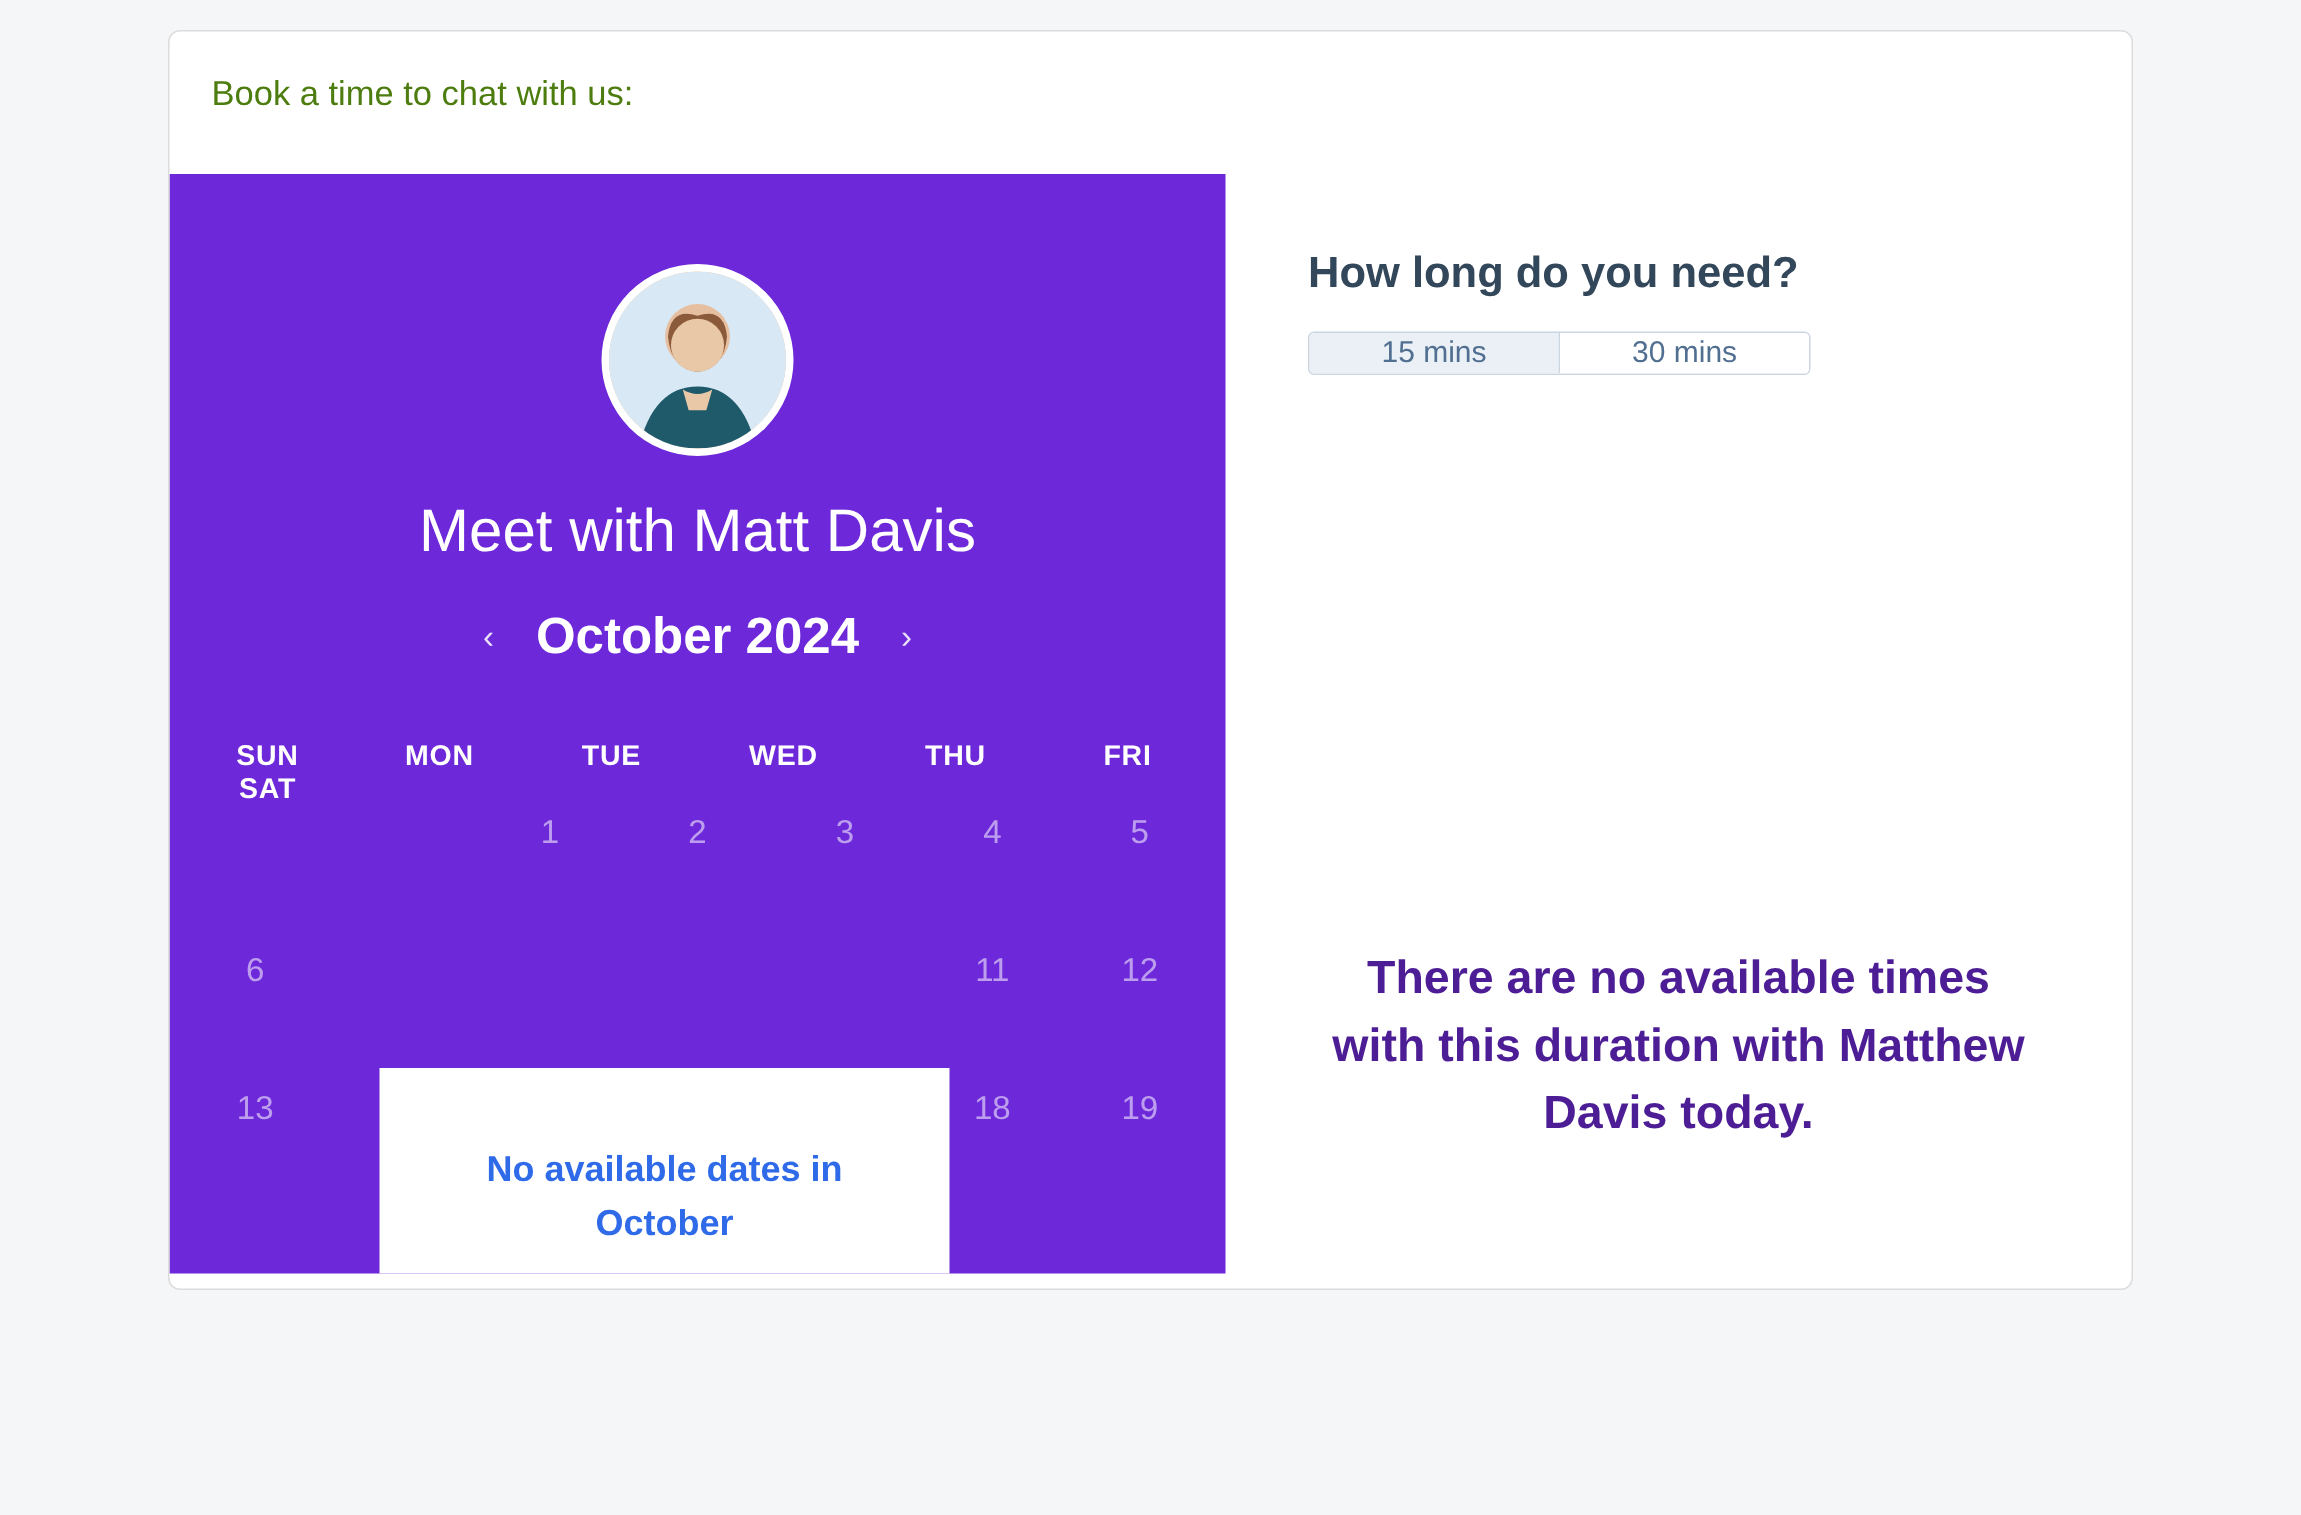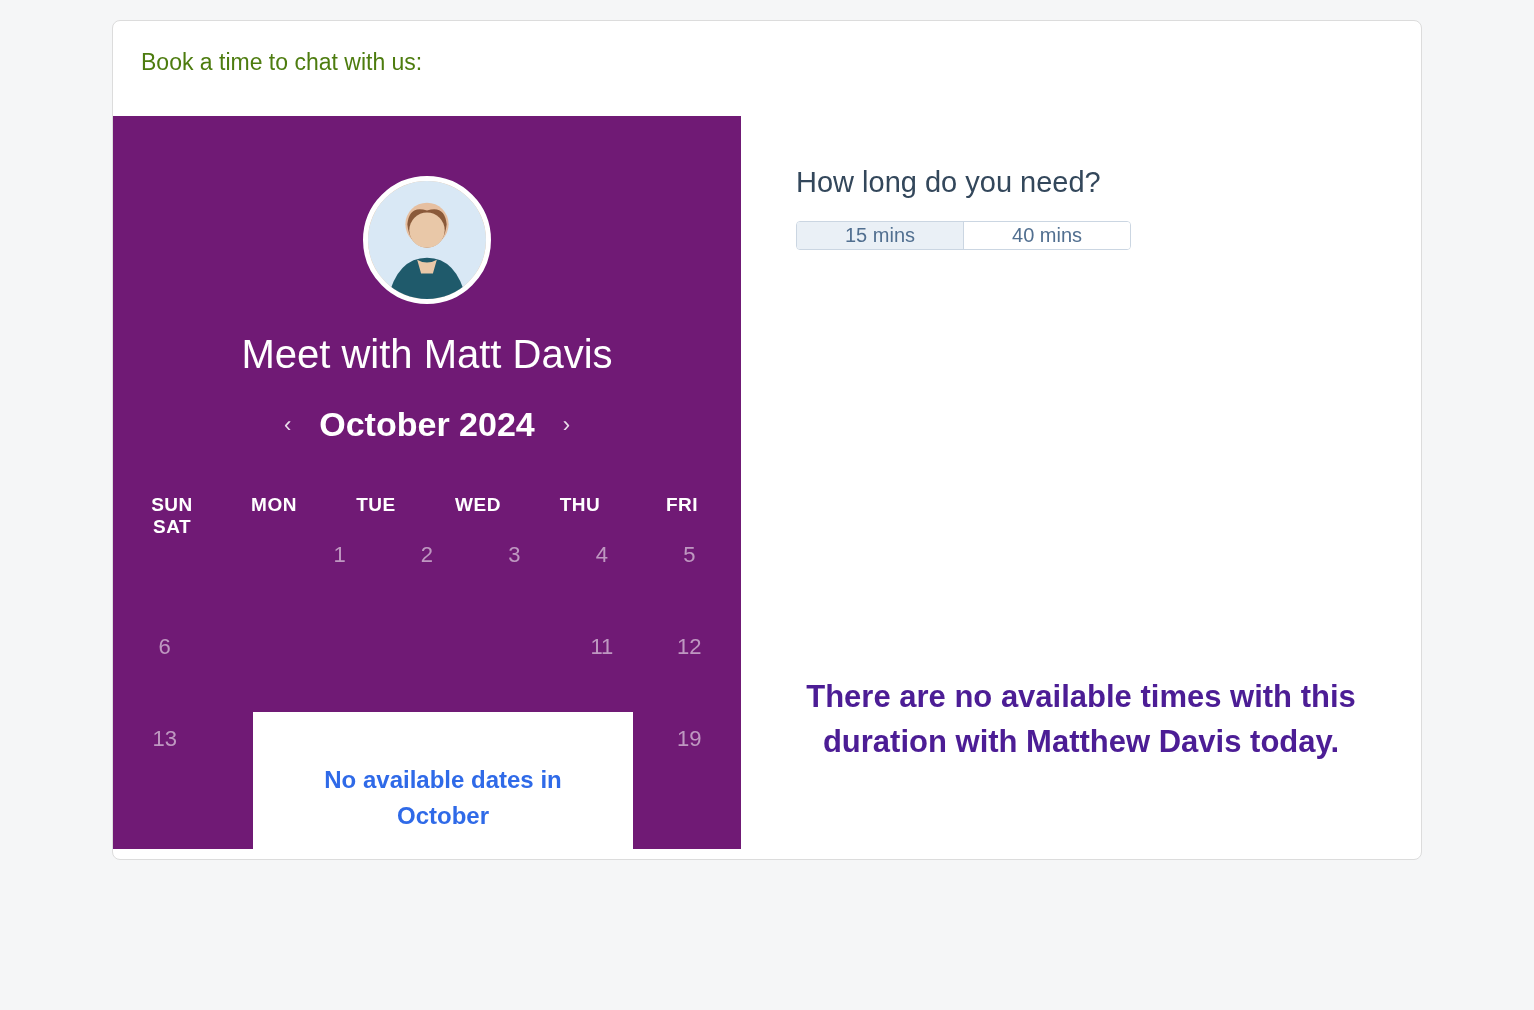--- a/index.html
+++ b/index.html
@@ -27,23 +27,23 @@
     .card-header h2 {
       font-size: 23px;
       font-weight: 500;
       color: #4d7c0f;
     }
     .booking-widget {
       display: flex;
       height: calc(100% - 105px);
     }
     .calendar-panel {
-      background: #701a75;
+      background: #6d28d9;
       color: #fff;
-      width: 628px;
+      width: 704px;
       flex-shrink: 0;
       padding-top: 60px;
       position: relative;
       overflow: hidden;
     }
     .avatar-wrap {
       display: flex;
       justify-content: center;
       margin-bottom: 28px;
     }
@@ -126,21 +126,21 @@
       line-height: 1.5;
     }
     .right-panel {
       flex: 1;
       padding: 50px 55px;
       display: flex;
       flex-direction: column;
     }
     .duration-heading {
       font-size: 29px;
-      font-weight: 400;
+      font-weight: 700;
       color: #33475b;
       margin-bottom: 22px;
     }
     .duration-toggle {
       display: inline-flex;
       border: 1px solid #cbd6e2;
       border-radius: 4px;
       overflow: hidden;
       width: fit-content;
     }
@@ -248,21 +248,21 @@
 
       <div class="popup">
         <span>No available dates in October</span>
       </div>
     </div>
 
     <div class="right-panel">
       <div class="duration-heading">How long do you need?</div>
       <div class="duration-toggle">
         <div class="duration-option selected">15 mins</div>
-        <div class="duration-option">40 mins</div>
+        <div class="duration-option">30 mins</div>
       </div>
 
       <div class="no-times-block">
         <div class="no-times-title">There are no available times with this duration with Matthew Davis today.</div>
       </div>
     </div>
 
   </div>
 </div>
 

